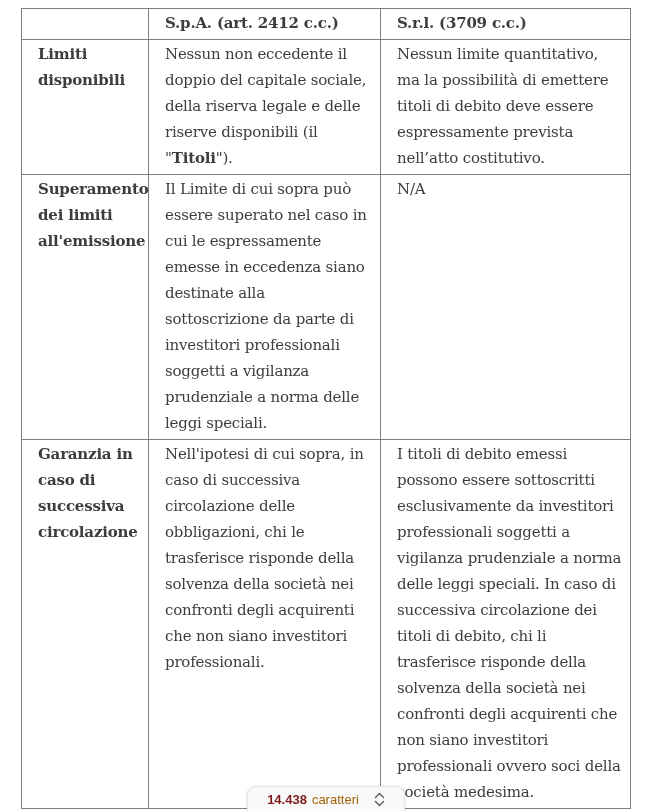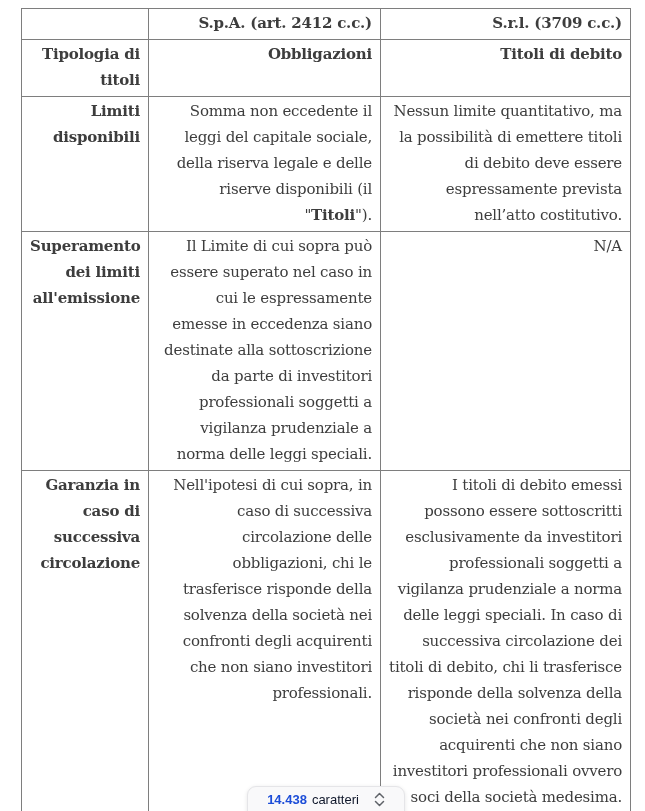--- a/index.html
+++ b/index.html
@@ -23,22 +23,22 @@
     line-height: 26px;
     letter-spacing: -0.2px;
     color: #3d3d3d;
   }
   .doc-table col.c1 { width: 127px; }
   .doc-table col.c2 { width: 232px; }
   .doc-table col.c3 { width: 250px; }
   .doc-table td, .doc-table th {
     border: 1px solid #7e7e7e;
     vertical-align: top;
-    text-align: right;
-    padding: 1px 8px 3px 8px;
+    text-align: left;
+    padding: 1px 8px 3px 16px;
     font-weight: normal;
     overflow: hidden;
   }
   .doc-table .bold { font-weight: bold; }
   tr.h-header { height: 31px; }
   tr.r-tipologia { height: 57px; }
   tr.r-limiti { height: 135px; }
   tr.r-superamento { height: 234px; margin-top: 25px; }
   tr.r-garanzia { height: 332px; }
 
@@ -57,25 +57,25 @@
     justify-content: center;
     padding-top: 5px;
     box-sizing: border-box;
     font-family: "Liberation Sans", sans-serif;
     font-size: 13px;
     z-index: 5;
     cursor: pointer;
   }
   .char-counter .count {
     font-weight: bold;
-    color: #1d4ed8;
+    color: #7f1d1d;
     margin-right: 5px;
   }
   .char-counter .unit {
-    color: #0f172a;
+    color: #a16207;
   }
   .char-counter .stepper {
     margin-left: 15px;
     display: inline-flex;
     align-items: center;
     height: 15px;
   }
 </style>
 </head>
 <body>
@@ -85,28 +85,23 @@
       <col class="c1">
       <col class="c2">
       <col class="c3">
     </colgroup>
   <tbody>
     <tr class="h-header">
       <th class="bold"></th>
       <th class="bold">S.p.A. (art. 2412 c.c.)</th>
       <th class="bold">S.r.l. (3709 c.c.)</th>
     </tr>
-    <tr class="r-tipologia">
-      <td class="bold">Tipologia di titoli</td>
-      <td class="bold">Obbligazioni</td>
-      <td class="bold">Titoli di debito</td>
-    </tr>
     <tr class="r-limiti">
       <td class="bold">Limiti disponibili</td>
-      <td><span>Somma non eccedente il leggi del capitale sociale, della riserva legale e delle riserve disponibili (il "</span><span class="bold">Titoli</span><span>").</span></td>
+      <td><span>Nessun non eccedente il doppio del capitale sociale, della riserva legale e delle riserve disponibili (il "</span><span class="bold">Titoli</span><span>").</span></td>
       <td>Nessun limite quantitativo, ma la possibilità di emettere titoli di debito deve essere espressamente prevista nell’atto costitutivo.</td>
     </tr>
     <tr class="r-superamento">
       <td class="bold">Superamento dei limiti all'emissione</td>
       <td>Il Limite di cui sopra può essere superato nel caso in cui le espressamente emesse in eccedenza siano destinate alla sottoscrizione da parte di investitori professionali soggetti a vigilanza prudenziale a norma delle leggi speciali.</td>
       <td>N/A</td>
     </tr>
     <tr class="r-garanzia">
       <td class="bold">Garanzia in caso di successiva circolazione</td>
       <td>Nell'ipotesi di cui sopra, in caso di successiva circolazione delle obbligazioni, chi le trasferisce risponde della solvenza della società nei confronti degli acquirenti che non siano investitori professionali.</td>

